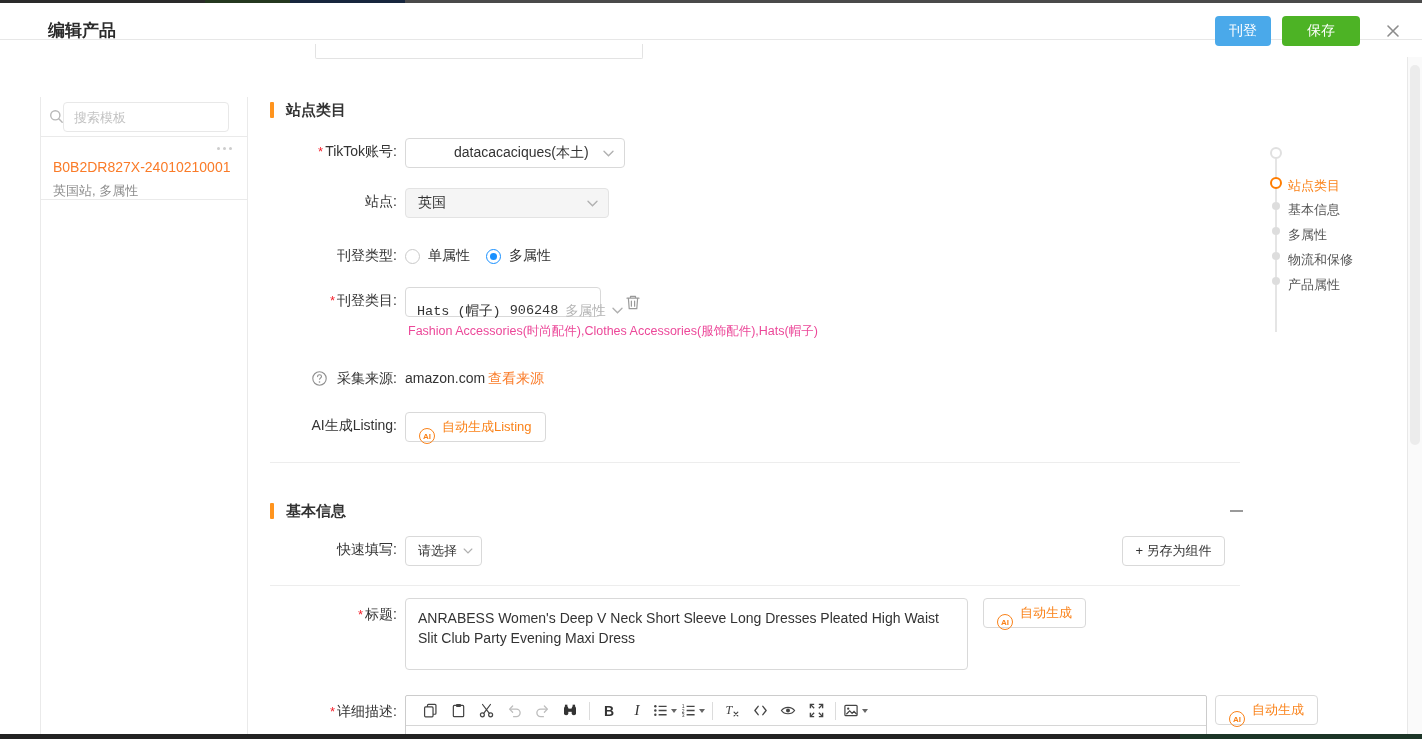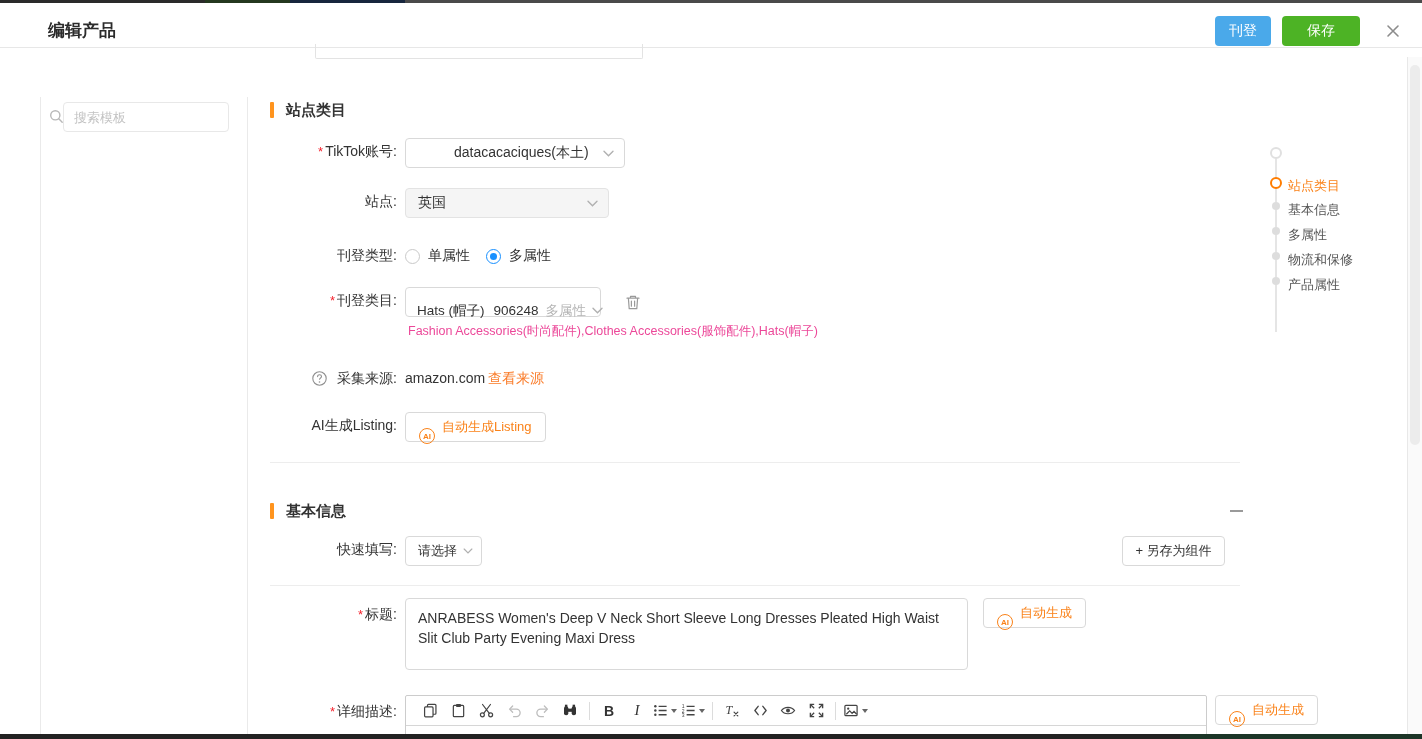--- a/index.html
+++ b/index.html
@@ -7,21 +7,21 @@
   body { font-family:"Liberation Sans","DejaVu Sans",sans-serif; background:#fff; color:#333; }
   .page { position:relative; width:1422px; height:739px; background:#fff; overflow:hidden; }
 
   
   .topstrip { position:absolute; left:0; top:0; width:100%; height:3px; background:#2a2a2a; }
   .topstrip .seg1 { position:absolute; left:205px; top:0; width:85px; height:3px; background:#24381f; }
   .topstrip .seg2 { position:absolute; left:290px; top:0; width:115px; height:3px; background:#17263d; }
   .topstrip .seg3 { position:absolute; left:405px; top:0; width:1017px; height:3px; background:#4a4a4a; }
 
   
-  .header { position:absolute; left:0; top:3px; width:100%; height:45px; background:#fff; border-bottom:1px solid #e7e7e7;padding-left:38px; }
+  .header { position:absolute; left:0; top:3px; width:100%; height:37px; background:#fff; border-bottom:1px solid #e7e7e7;padding-left:38px; }
   .page-title { position:absolute; left:48px; top:16px; font-size:17px; font-weight:bold; color:#2b2b2b; }
   .btn-publish { position:absolute; left:1215px; top:13px; width:56px; height:30px; background:#4aa9ea; color:#fff; font-size:14px; border:none; border-radius:4px; cursor:pointer; }
   .btn-save { position:absolute; left:1282px; top:13px; width:78px; height:30px; background:#4db325; color:#fff; font-size:14px; border:none; border-radius:4px; cursor:pointer; }
   .close-x { position:absolute; left:1384px; top:19px; width:18px; height:18px; cursor:pointer; }
 
   
   .sidebar { position:absolute; left:40px; top:57px; width:208px; height:677px; background:#fff; border-left:1px solid #eaeaea; border-right:1px solid #eaeaea;margin-top:40px; }
   .search-wrap { position:absolute; left:0; top:0; width:100%; height:39px; }
   .search-icon { position:absolute; left:8px; top:12px; }
   .search-input { position:absolute; left:22px; top:5px; width:166px; height:30px; border:1px solid #e8e8e8; border-radius:4px; padding:0 10px; font-size:13px; color:#333; outline:none; }
@@ -48,21 +48,21 @@
   .select .val { flex:1; white-space:nowrap; overflow:hidden; }
   .select.disabled { background:#f5f5f5; border-color:#e3e3e3; cursor:not-allowed; }
   .chev { flex:none; margin-left:8px; }
 
   .radio-group { display:flex; align-items:center; gap:16px; height:22px; }
   .radio-opt { display:flex; align-items:center; gap:8px; cursor:pointer; font-size:14px; color:#333; }
   .radio-circle { width:15px; height:15px; border-radius:50%; border:1px solid #c9c9c9; background:#fff; }
   .radio-circle.on { border:1px solid #1890ff; position:relative; }
   .radio-circle.on::after { content:""; position:absolute; left:3px; top:3px; width:7px; height:7px; border-radius:50%; background:#1890ff; }
 
-  .cat-box { display:flex; align-items:center; width:196px; height:30px; border:1px solid #d9d9d9; border-radius:4px; padding:17px 8px 0 11px; font-size:13.5px; cursor:pointer; white-space:nowrap; }
+  .cat-box { display:flex; align-items:center; width:196px; height:30px; border:1px solid #d9d9d9; border-radius:4px; padding:17px 8px 0 11px; font-size:13.5px; cursor:pointer; white-space:nowrap;font-family:Liberation Mono, monospace; }
   .cat-name { color:#333; }
   .cat-code { color:#333; margin-left:9px; }
   .cat-tag { color:#b5b5b5; margin-left:7px; }
   .trash { position:absolute; left:377px; top:7px; cursor:pointer; }
   .cat-path { position:absolute; left:160px; top:36px; font-size:12.5px; color:#ec4899; white-space:nowrap; }
 
   .q-icon { position:absolute; left:64px; top:1px; }
   .src-val { position:absolute; left:157px; top:0; font-size:14px; color:#333; }
   .src-link { position:absolute; left:240px; top:0; font-size:14px; color:#fa7b28; cursor:pointer; }
 
@@ -132,20 +132,29 @@
 
   <div class="sidebar">
     <div class="search-wrap">
       <span class="search-icon">
         <svg width="15" height="15" viewBox="0 0 15 15">
             <circle cx="6.3" cy="6.3" r="4.6" fill="none" stroke="#b8b8b8" stroke-width="1.4"></circle>
             <path d="M9.8 9.8l3.4 3.4" stroke="#b8b8b8" stroke-width="1.4" stroke-linecap="round"></path>
           </svg>
       </span>
       <input class="search-input" type="text" placeholder="搜索模板" style="">
+    </div>
+    <div class="tpl-item">
+      <span class="tpl-dots">
+          <i></i>
+          <i></i>
+          <i></i>
+        </span>
+      <div class="tpl-code">B0B2DR827X-24010210001</div>
+      <div class="tpl-meta">英国站, 多属性</div>
     </div>
   </div>
 
   <div class="main">
 
     <div class="partial-input"></div>
 
     <div class="sec-head" style="top:44px;">
       <span class="sec-bar"></span>
       <span class="sec-title">站点类目</span>

